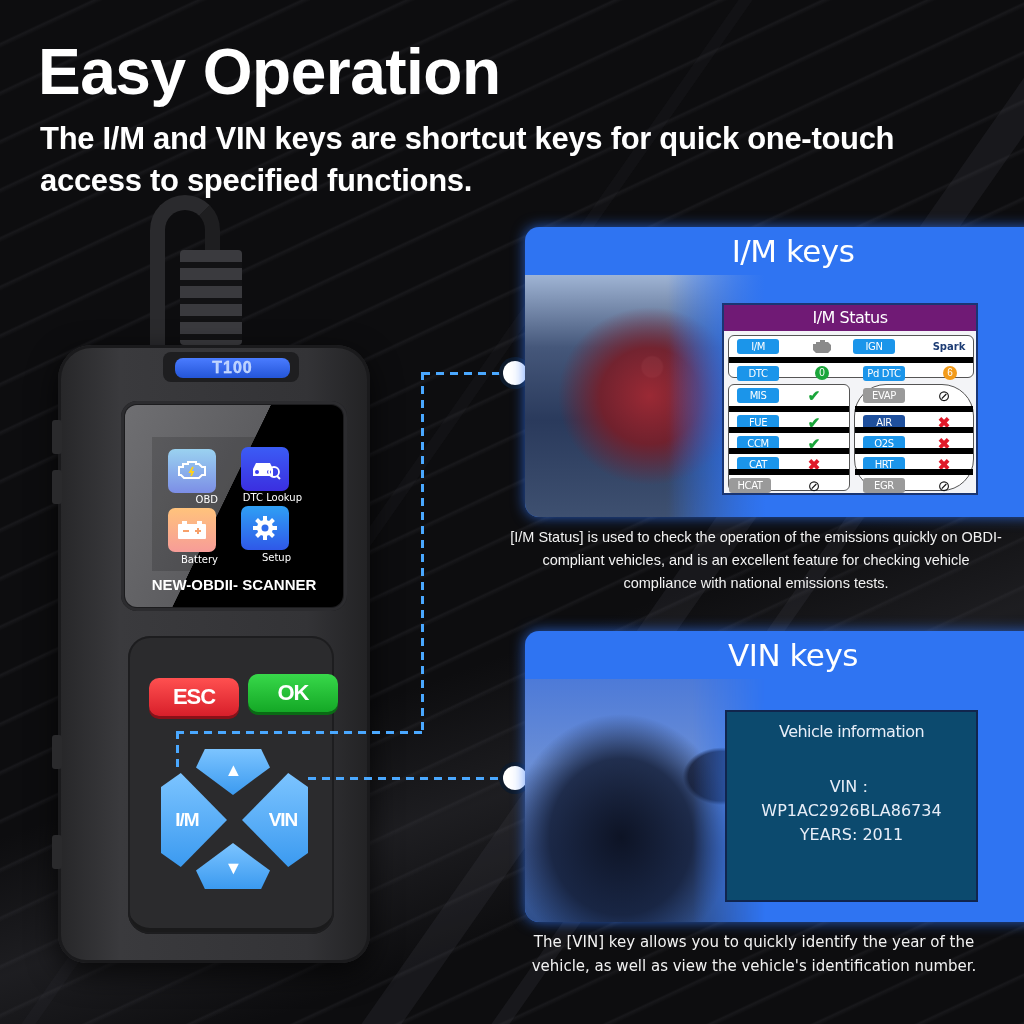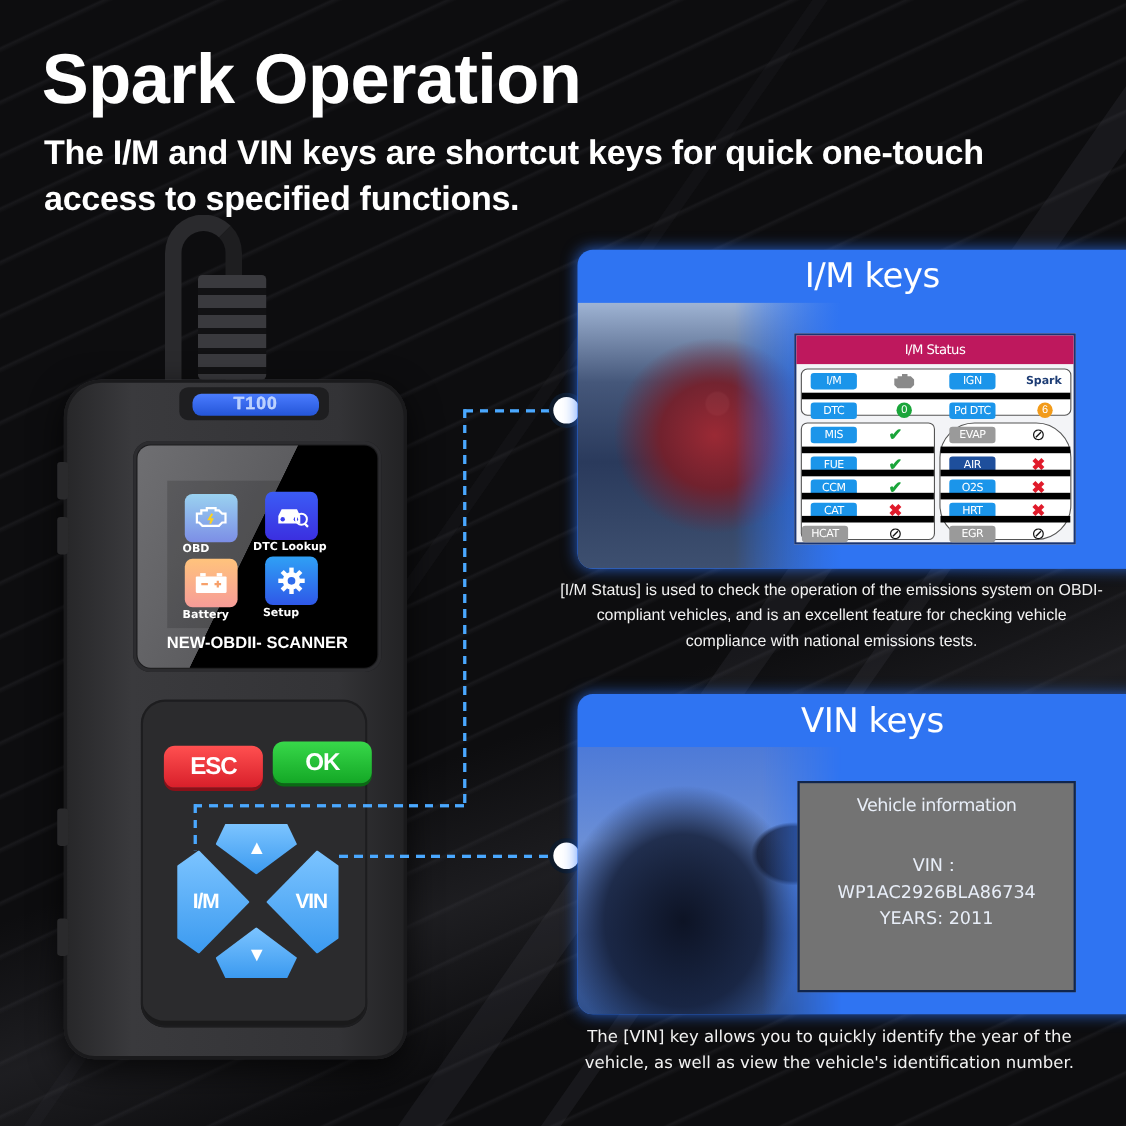--- a/index.html
+++ b/index.html
@@ -62,21 +62,21 @@
     position:absolute; left:125px; top:405px; width:218px; height:202px;
     background: linear-gradient(116deg, #6f6f72 0%, #5d5d60 46%, #000 46.2%, #000 100%);
     border-radius:12px; overflow:hidden;
   }
   .screen-inner { position:absolute; left:152px; top:437px; width:156px; height:134px; background:rgba(0,0,0,0.15); }
   .app-tile {
     position:absolute; width:48px; height:44px; border-radius:7px;
     display:flex; align-items:center; justify-content:center;
   }
   .app-label {
-    position:absolute; font-size:10px; font-weight:bold; color:#fff; text-align:left;
+    position:absolute; font-size:10px; font-weight:normal; color:#fff; text-align:right;
     font-family: "DejaVu Sans", sans-serif;
   }
   .screen-brand {
     position:absolute; left:125px; top:576px; width:218px; text-align:center;
     font-size:15px; font-weight:bold; color:#fff;
   }
 
   .keypad {
     position:absolute; left:128px; top:636px; width:206px; height:298px;
     background:#2b2b2d; border-radius:22px;
@@ -136,22 +136,22 @@
       linear-gradient(180deg,#4d7ad8 0%, #6a8ed6 35%, #415f9e 70%, #30508c 100%);
     -webkit-mask-image: linear-gradient(90deg,#000 70%,transparent 100%);
   }
   .panel-fade { position:absolute; left:140px; top:0; right:0; bottom:0; background:linear-gradient(90deg,transparent 0%, #2f74f2 45%); }
 
   .status-card {
     position:absolute; left:197px; top:28px; width:256px; height:192px;
     background:#f3f4f7; border:2px solid #1a3572;
   }
   .status-title {
-    height:26px; background:#be185d; color:#fff; text-align:center;
-    font-size:12px; line-height:26px; font-family:"DejaVu Sans", sans-serif; letter-spacing:-0.5px;
+    height:26px; background:#701a75; color:#fff; text-align:center;
+    font-size:16px; line-height:26px; font-family:"DejaVu Sans", sans-serif; letter-spacing:-0.5px;
   }
   .status-group {
     position:absolute; border:1.5px solid #555; border-radius:6px; background:#fff;
   }
   .status-row { position:absolute; left:0; right:0; height:21px; border-top:6px solid #000000; }
   .status-row.first { border-top:none; }
   .chip {
     position:absolute; top:3px; height:15px; border-radius:3px;
     font-size:10px; line-height:15px; color:#fff; text-align:center;
     font-family:"DejaVu Sans", sans-serif; letter-spacing:-0.4px;
@@ -164,39 +164,39 @@
   .val.bad { color:#e01a2a; }
   .val.na { color:#111; font-size:15px; font-weight:normal; }
   .val.txt { color:#1d3c74; font-size:10px; font-weight:bold; font-family:"DejaVu Sans", sans-serif; }
   .badge-num {
     position:absolute; top:3px; width:14px; height:14px; border-radius:50%;
     font-size:10px; line-height:14px; text-align:center; color:#fff;
   }
 
   .vin-card {
     position:absolute; left:200px; top:31px; width:253px; height:192px;
-    background:#737373; border:2px solid #10254d;
+    background:#0c4a6e; border:2px solid #10254d;
     color:#e8eef8; font-family:"DejaVu Sans", sans-serif; text-align:center;
   }
   .vin-title { margin-top:10px; font-size:16px; letter-spacing:-0.5px; }
   .vin-lines { margin-top:34px; font-size:16px; line-height:24px; }
 
   .caption {
     position:absolute; text-align:center; color:#f2f2f2; font-size:14.5px; line-height:23px;
   }
   .caption2 { font-family:"DejaVu Sans", sans-serif; font-size:15px; line-height:24px; }
 </style>
 </head>
 <body>
 
 <div class="bg-stripe" style="left:720px;top:0;width:40px;height:1024px;"></div>
 <div class="bg-stripe" style="left:850px;top:0;width:18px;height:1024px;"></div>
 <div class="bg-stripe" style="left:380px;top:0;width:14px;height:1024px;opacity:0.5"></div>
 
-<h1 class="title">Spark Operation</h1>
+<h1 class="title">Easy Operation</h1>
 <p class="subtitle">The I/M and VIN keys are shortcut keys for quick one-touch access to specified functions.</p>
 
 <div>
   <div class="cable"></div>
   <div class="strain"></div>
   <div class="device"></div>
   <div class="side-grip" style="left:52px;top:420px;"></div>
   <div class="side-grip" style="left:52px;top:470px;"></div>
   <div class="side-grip" style="left:52px;top:735px;"></div>
   <div class="side-grip" style="left:52px;top:835px;"></div>
@@ -292,21 +292,21 @@
 
     <div class="status-card">
       <div class="status-title">I/M Status</div>
 
       <div class="status-group" style="left:4px;top:30px;width:246px;height:43px;">
         <div class="status-row first" style="top:0;">
           <span class="chip blue" style="left:8px;width:42px;">I/M</span>
           <svg width="22" height="15" viewBox="0 0 22 15" style="position:absolute;left:82px;top:3px;">
             <path d="M2 5h3V3h4V1h5v2h3l3 3v5l-3 3H5L2 11z" fill="#8a8a8a"></path>
           </svg>
-          <span class="chip blue" style="left:134px;width:42px;">IGN</span>
+          <span class="chip blue" style="left:124px;width:42px;">IGN</span>
           <span class="val txt" style="left:200px;width:40px;">Spark</span>
         </div>
         <div class="status-row" style="top:21px;">
           <span class="chip blue" style="left:8px;width:42px;">DTC</span>
           <span class="badge-num" style="left:86px;background:#1aa53a;">0</span>
           <span class="chip blue" style="left:134px;width:42px;">Pd DTC</span>
           <span class="badge-num" style="left:214px;background:#f29b1a;">6</span>
         </div>
       </div>
 
@@ -352,21 +352,21 @@
         </div>
         <div class="status-row" style="top:84px;">
           <span class="chip gray" style="left:8px;width:42px;">EGR</span>
           <span class="val na" style="left:74px;width:30px;">⊘</span>
         </div>
       </div>
     </div>
   </div>
 </section>
 
-<p class="caption" style="left:506px;top:526px;width:500px;">[I/M Status] is used to check the operation of the emissions system on OBDI-compliant vehicles, and is an excellent feature for checking vehicle compliance with national emissions tests.</p>
+<p class="caption" style="left:506px;top:526px;width:500px;">[I/M Status] is used to check the operation of the emissions quickly on OBDI-compliant vehicles, and is an excellent feature for checking vehicle compliance with national emissions tests.</p>
 
 <section class="panel" style="top:631px;height:291px;">
   <div class="panel-header">VIN keys</div>
   <div class="panel-body">
     <div class="photo-car2"></div>
     <div class="vin-card">
       <div class="vin-title">Vehicle information</div>
       <div class="vin-lines">
         <div>VIN：</div>
         <div>WP1AC2926BLA86734</div>

